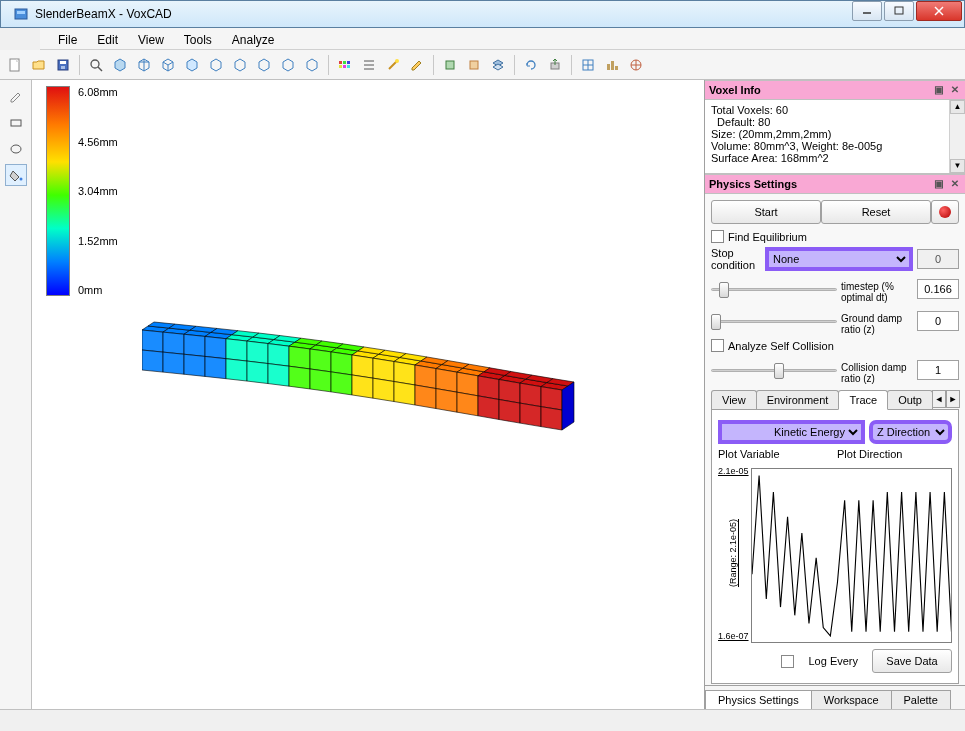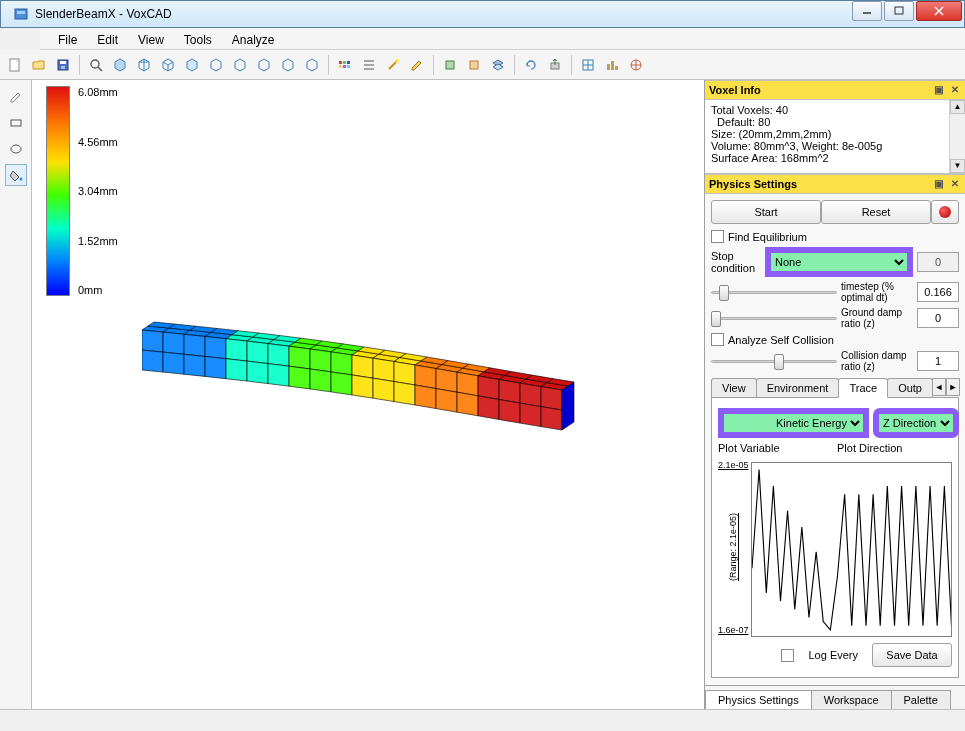--- a/index.html
+++ b/index.html
@@ -29,43 +29,43 @@
 
 .viewport { flex: 1; background: #fff; position: relative; border-right: 1px solid #a0a0a0; }
 
 
 .color-scale { position: absolute; left: 14px; top: 6px; display: flex; }
 .color-bar { width: 24px; height: 210px; background: linear-gradient(to bottom, #e01010 0%, #ff7a00 18%, #ffe000 36%, #40ff00 52%, #00ffc8 68%, #0080ff 84%, #0000ff 100%); border: 1px solid #808080; }
 .scale-labels { display: flex; flex-direction: column; justify-content: space-between; margin-left: 8px; font-size: 11px; color: #000; height: 210px; }
 
 
 .right-panels { width: 260px; background: #f5f5f5; display: flex; flex-direction: column; }
-.panel-header { height: 20px; background: #fde047; border-top: 1px solid #c0c0c0; border-bottom: 1px solid #c0c0c0; display: flex; align-items: center; padding: 0 4px; font-size: 11px; font-weight: bold; }
+.panel-header { height: 20px; background: #f9a8d4; border-top: 1px solid #c0c0c0; border-bottom: 1px solid #c0c0c0; display: flex; align-items: center; padding: 0 4px; font-size: 11px; font-weight: bold; }
 .panel-header .flex1 { flex: 1; }
 .panel-header .hicon { width: 12px; height: 12px; margin-left: 4px; font-size: 10px; text-align: center; line-height: 12px; color: #555; }
 
 .voxel-info { padding: 4px 6px; font-size: 11px; color: #000; background: #fff; height: 74px; overflow: hidden; border-bottom: 1px solid #c0c0c0; position: relative; }
 .voxel-info .scroll { position: absolute; right: 0; top: 0; width: 16px; height: 100%; background: #f0f0f0; border-left: 1px solid #d0d0d0; }
 .scroll-arrow { height: 14px; background: #e8e8e8; border: 1px solid #c0c0c0; font-size: 8px; text-align: center; line-height: 12px; }
 
 .physics-body { flex: 1; background: #f8f8f8; padding: 6px; font-size: 11px; overflow: hidden; }
 
 .btn-row { display: flex; margin-bottom: 6px; }
 .pbtn { flex: 1; height: 24px; border: 1px solid #a0a0a0; border-radius: 3px; background: linear-gradient(to bottom,#fff,#e8e8e8); font-size: 11px; }
 .rec-btn { width: 28px; height: 24px; border: 1px solid #a0a0a0; border-radius: 3px; background: linear-gradient(to bottom,#fff,#e8e8e8); display: flex; align-items: center; justify-content: center; }
 .rec-dot { width: 12px; height: 12px; border-radius: 50%; background: radial-gradient(circle at 35% 35%, #ff6060, #b00000); }
 
 .row { display: flex; align-items: center; margin: 4px 0; gap: 4px; }
 .chk { width: 13px; height: 13px; border: 1px solid #888; background: #fff; }
-select.inp { height: 30px; border: 6px solid #8b5cf6; font-size: 11px; background: #86efac; }
+select.inp { height: 24px; border: 4px solid #8b5cf6; font-size: 11px; background: #c4b5fd; }
 input.numbox { width: 42px; height: 20px; border: 1px solid #a0a0a0; font-size: 11px; text-align: center; background: #fff; }
 .slider { flex: 1; height: 18px; position: relative; }
 .slider-track { position: absolute; top: 8px; left: 0; right: 0; height: 3px; background: #d0d0d0; border: 1px solid #b0b0b0; border-radius: 2px; }
 .slider-thumb { position: absolute; top: 2px; width: 10px; height: 16px; background: linear-gradient(to bottom,#fff,#d8d8d8); border: 1px solid #888; border-radius: 2px; }
-.param-label { width: 72px; font-size: 10px; line-height: 11px; }
+.param-label { width: 72px; font-size: 10px; line-height: 11px; margin-top: 6px; }
 
 .tab-bar { display: flex; border-bottom: 1px solid #a0a0a0; margin-top: 6px; position: relative; }
 .tab { padding: 3px 10px; border: 1px solid #a0a0a0; border-bottom: none; background: #ececec; font-size: 11px; margin-right: -1px; border-top-left-radius: 3px; border-top-right-radius: 3px; }
 .tab.active { background: #fff; position: relative; z-index: 2; border-bottom: 1px solid #fff; margin-bottom: -1px; }
 .tab-arrows { margin-left: auto; display: flex; }
 .tab-arrow { width: 14px; height: 18px; border: 1px solid #a0a0a0; background: #f0f0f0; font-size: 9px; text-align: center; line-height: 16px; }
 
 .trace-body { background: #fff; border: 1px solid #a0a0a0; border-top: none; padding: 6px; }
 .plot-area { height: 175px; border: 1px solid #808080; margin-top: 4px; background: #fff; position: relative; }
 
@@ -402,21 +402,21 @@
   </div>
 
   <div class="right-panels">
 
     <div class="panel-header">
       <span class="flex1">Voxel Info</span>
       <span class="hicon">▣</span>
       <span class="hicon">✕</span>
     </div>
     <div class="voxel-info">
-      <div>Total Voxels: 40</div>
+      <div>Total Voxels: 60</div>
       <div style="white-space:pre;">  Default: 80</div>
       <div>Size: (20mm,2mm,2mm)</div>
       <div>Volume: 80mm^3, Weight: 8e-005g</div>
       <div>Surface Area: 168mm^2</div>
       <div class="scroll">
         <div class="scroll-arrow">▲</div>
         <div style="flex:1"></div>
         <div class="scroll-arrow" style="position:absolute;bottom:0;width:100%;">▼</div>
       </div>
     </div>

